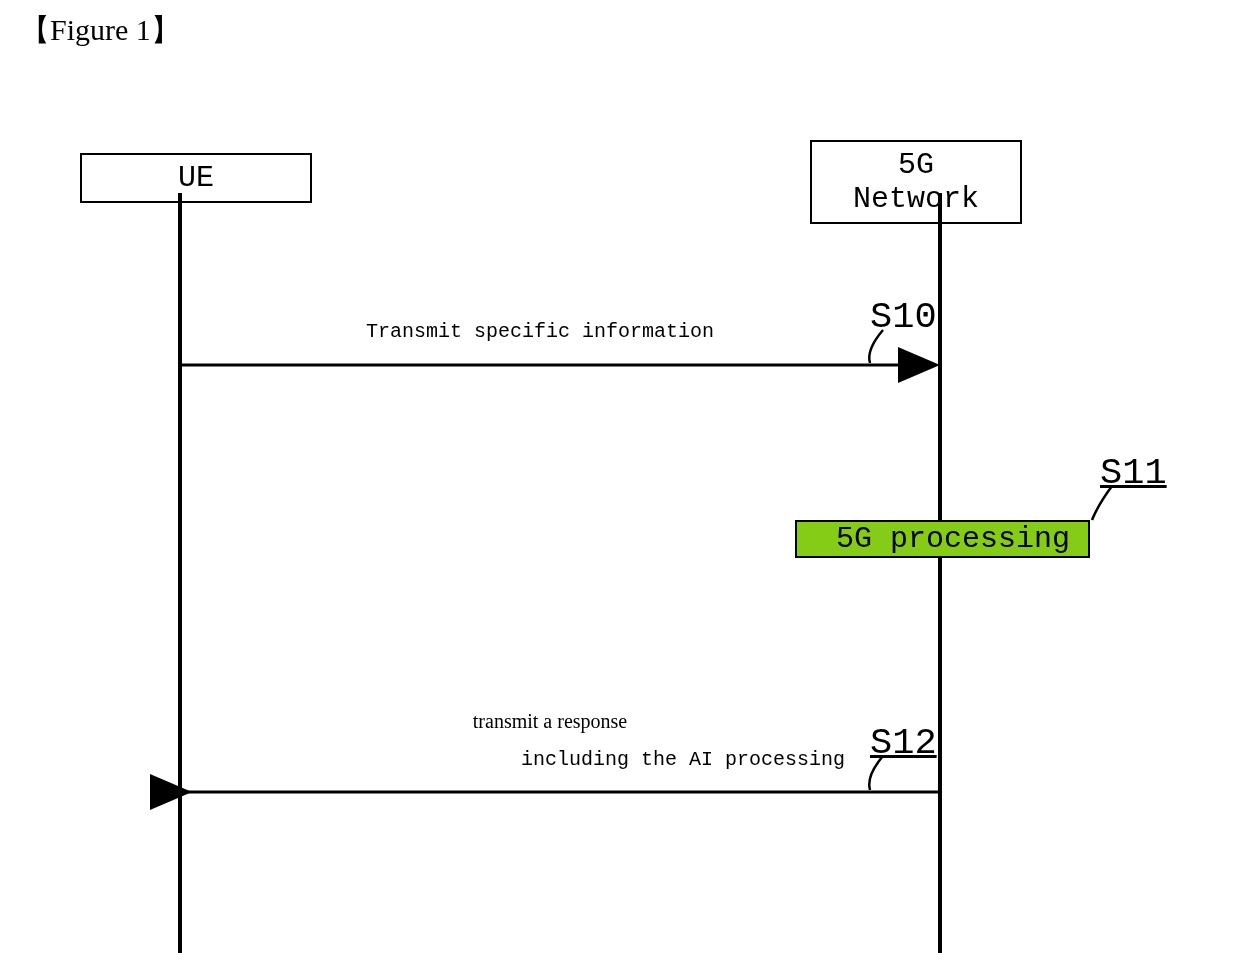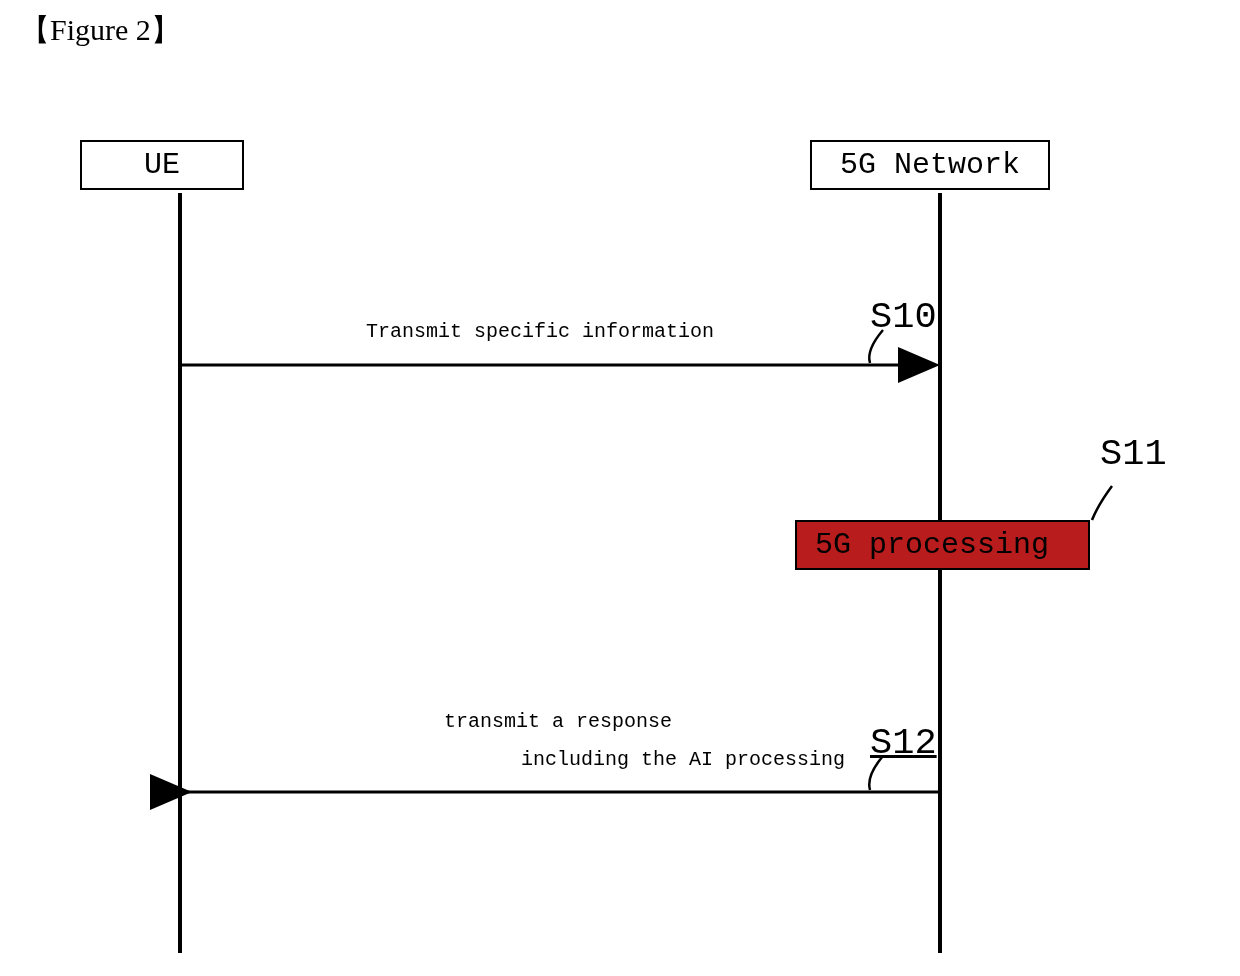--- a/index.html
+++ b/index.html
@@ -28,24 +28,24 @@
     box-sizing: border-box;
   }
   .lifeline {
     position: absolute;
     width: 4px;
     background: #000;
   }
   .proc-box {
     position: absolute;
     border: 2px solid #000;
-    background: #b91c1c;
+    background: #84cc16;
     font-size: 30px;
-    text-align: left;
-    padding: 6px 18px;
+    text-align: right;
+    padding: 0 18px;
     box-sizing: border-box;
   }
   .label {
     position: absolute;
     font-size: 20px;
     text-align: center;
   }
   .step-label {
     position: absolute;
     font-size: 37px;
@@ -55,36 +55,36 @@
     left: 0;
     top: 0;
     width: 1240px;
     height: 976px;
     pointer-events: none;
   }
 </style>
 </head>
 <body>
 
-<div class="figure-title">【Figure 2】</div>
+<div class="figure-title">【Figure 1】</div>
 
-<div class="actor-box" style="left:80px; top:140px; width:164px;">UE</div>
+<div class="actor-box" style="left:80px; top:153px; width:232px;">UE</div>
 
-<div class="actor-box" style="left:810px; top:140px; width:240px;">5G Network</div>
+<div class="actor-box" style="left:810px; top:140px; width:212px;">5G Network</div>
 
 <div class="lifeline" style="left:178px; top:193px; height:760px;"></div>
 <div class="lifeline" style="left:938px; top:193px; height:760px;"></div>
 
 <div class="label" style="left:260px; top:320px; width:560px;">Transmit specific information</div>
 <div class="step-label" style="left:870px; top:296px;">S10</div>
 
 <div class="proc-box" style="left:795px; top:520px; width:295px;">5G processing</div>
-<div class="step-label" style="left:1100px; top:433px;">S11</div>
+<div class="step-label" style="left:1100px; top:452px;text-decoration:underline;">S11</div>
 
-<div class="label" style="left:288px; top:710px; width:540px;">transmit a response</div>
+<div class="label" style="left:280px; top:710px; width:540px;font-family:Liberation Serif, serif;">transmit a response</div>
 <div class="label" style="left:245px; top:748px; width:600px;text-align:right;">including the AI processing</div>
 <div class="step-label" style="left:870px; top:722px;text-decoration:underline;">S12</div>
 
 <svg class="overlay">
   <defs>
     <marker id="arrowR" markerWidth="14" markerHeight="12" refX="12" refY="6" orient="auto">
       <path d="M0,0 L14,6 L0,12 Z" fill="#000"></path>
     </marker>
     <marker id="arrowL" markerWidth="14" markerHeight="12" refX="2" refY="6" orient="auto">
       <path d="M14,0 L0,6 L14,12 Z" fill="#000"></path>

